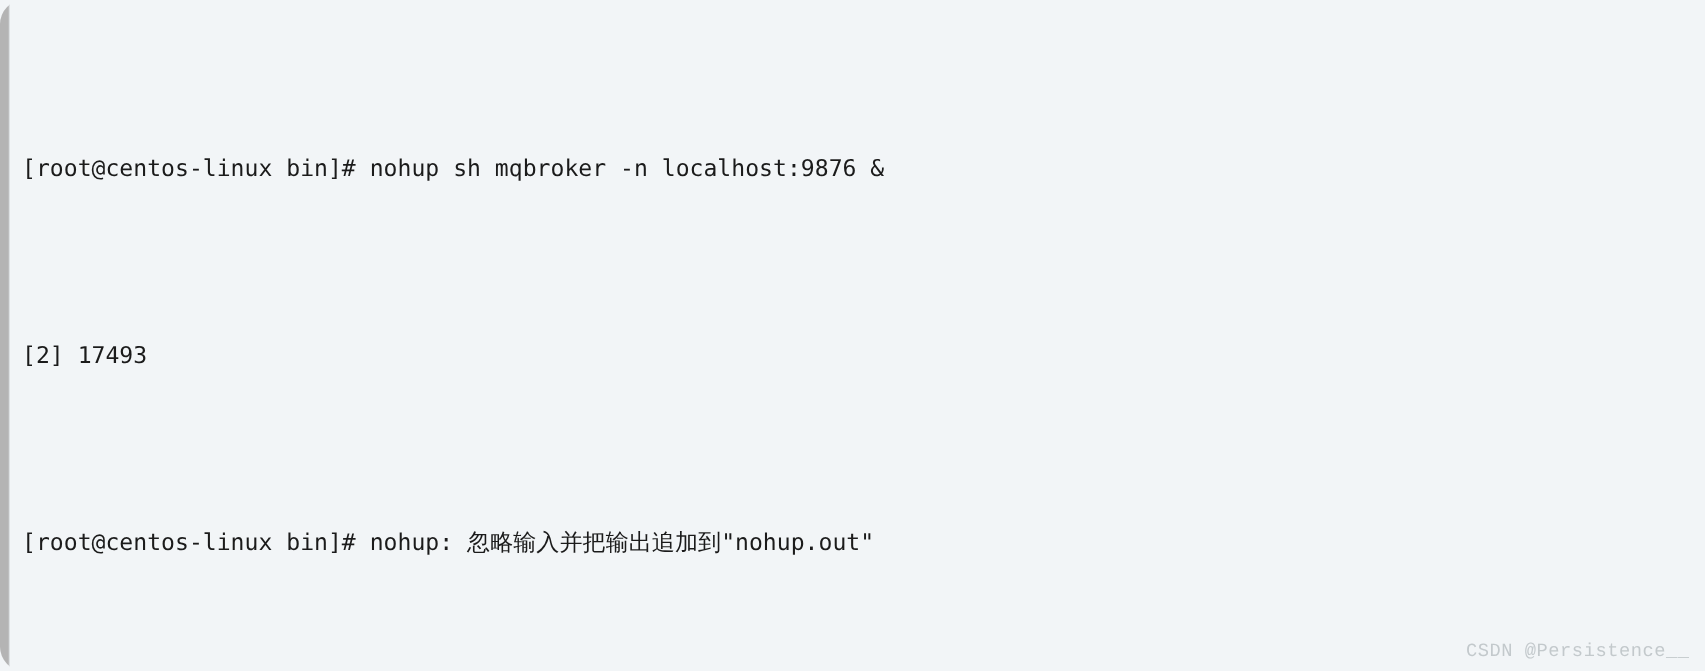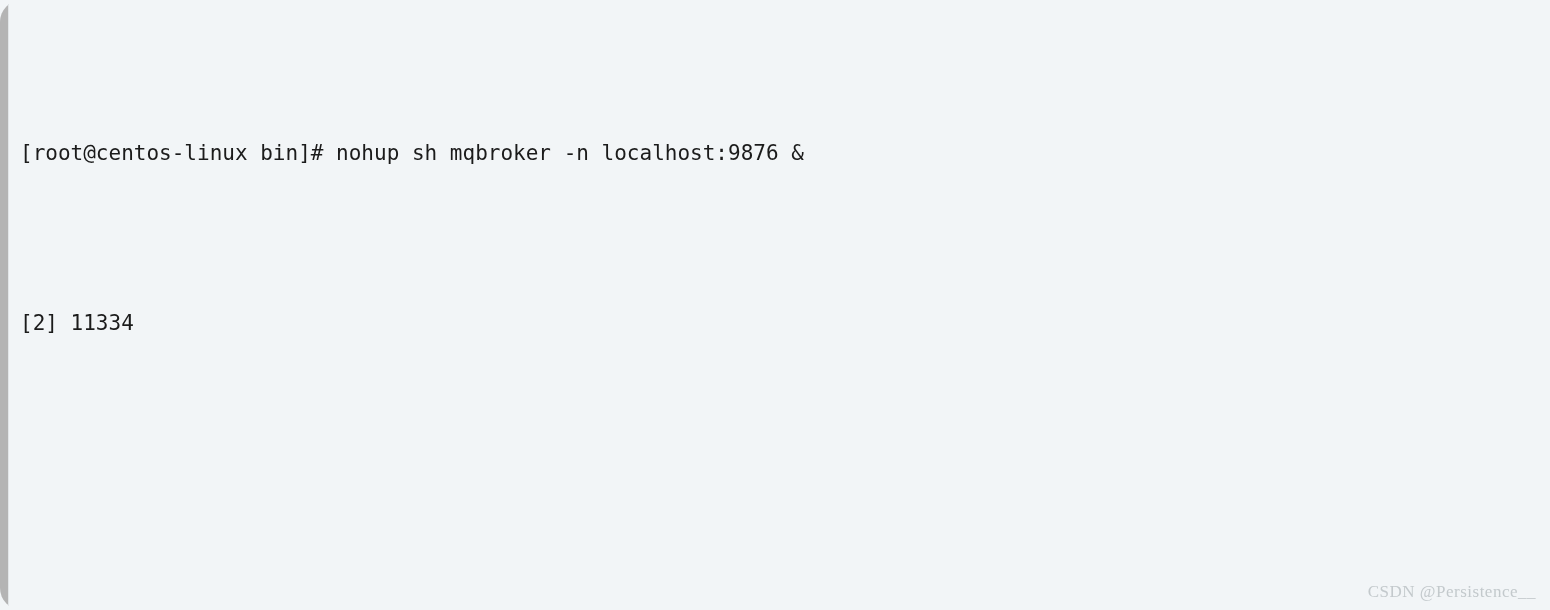--- a/index.html
+++ b/index.html
@@ -63,21 +63,21 @@
     line-height: 34px;
     font-size: 21px;
     color: #4caf35;
     white-space: pre;
   }
 
   #watermark {
     position: absolute;
     right: 14px;
     bottom: 8px;
-    font-family: Liberation Serif, serif;
+    font-family: Liberation Mono, monospace;
     font-size: 17px;
     color: #c3c9cc;
     letter-spacing: 0.5px;
     white-space: pre;
   }
 </style>
 </head>
 <body>
 
 <div id="terminal">
@@ -85,23 +85,24 @@
   <div id="scroll-strip"></div>
 
   <div id="clipped-row" style="color: rgb(76, 175, 53);">                                                                                                     </div>
 
   <div id="screen">
 
     
     <div class="line"><span>[root@centos-linux bin]# </span><span>nohup sh mqbroker -n localhost:9876 &amp;</span></div>
 
     
-    <div class="line"><span>[2] 11334</span></div>
+    <div class="line"><span>[2] 17493</span></div>
 
     
+    <div class="line"><span>[root@centos-linux bin]# </span><span>nohup: 忽略输入并把输出追加到"nohup.out"</span></div>
 
     
     
 
     
     
     
     
 
     

